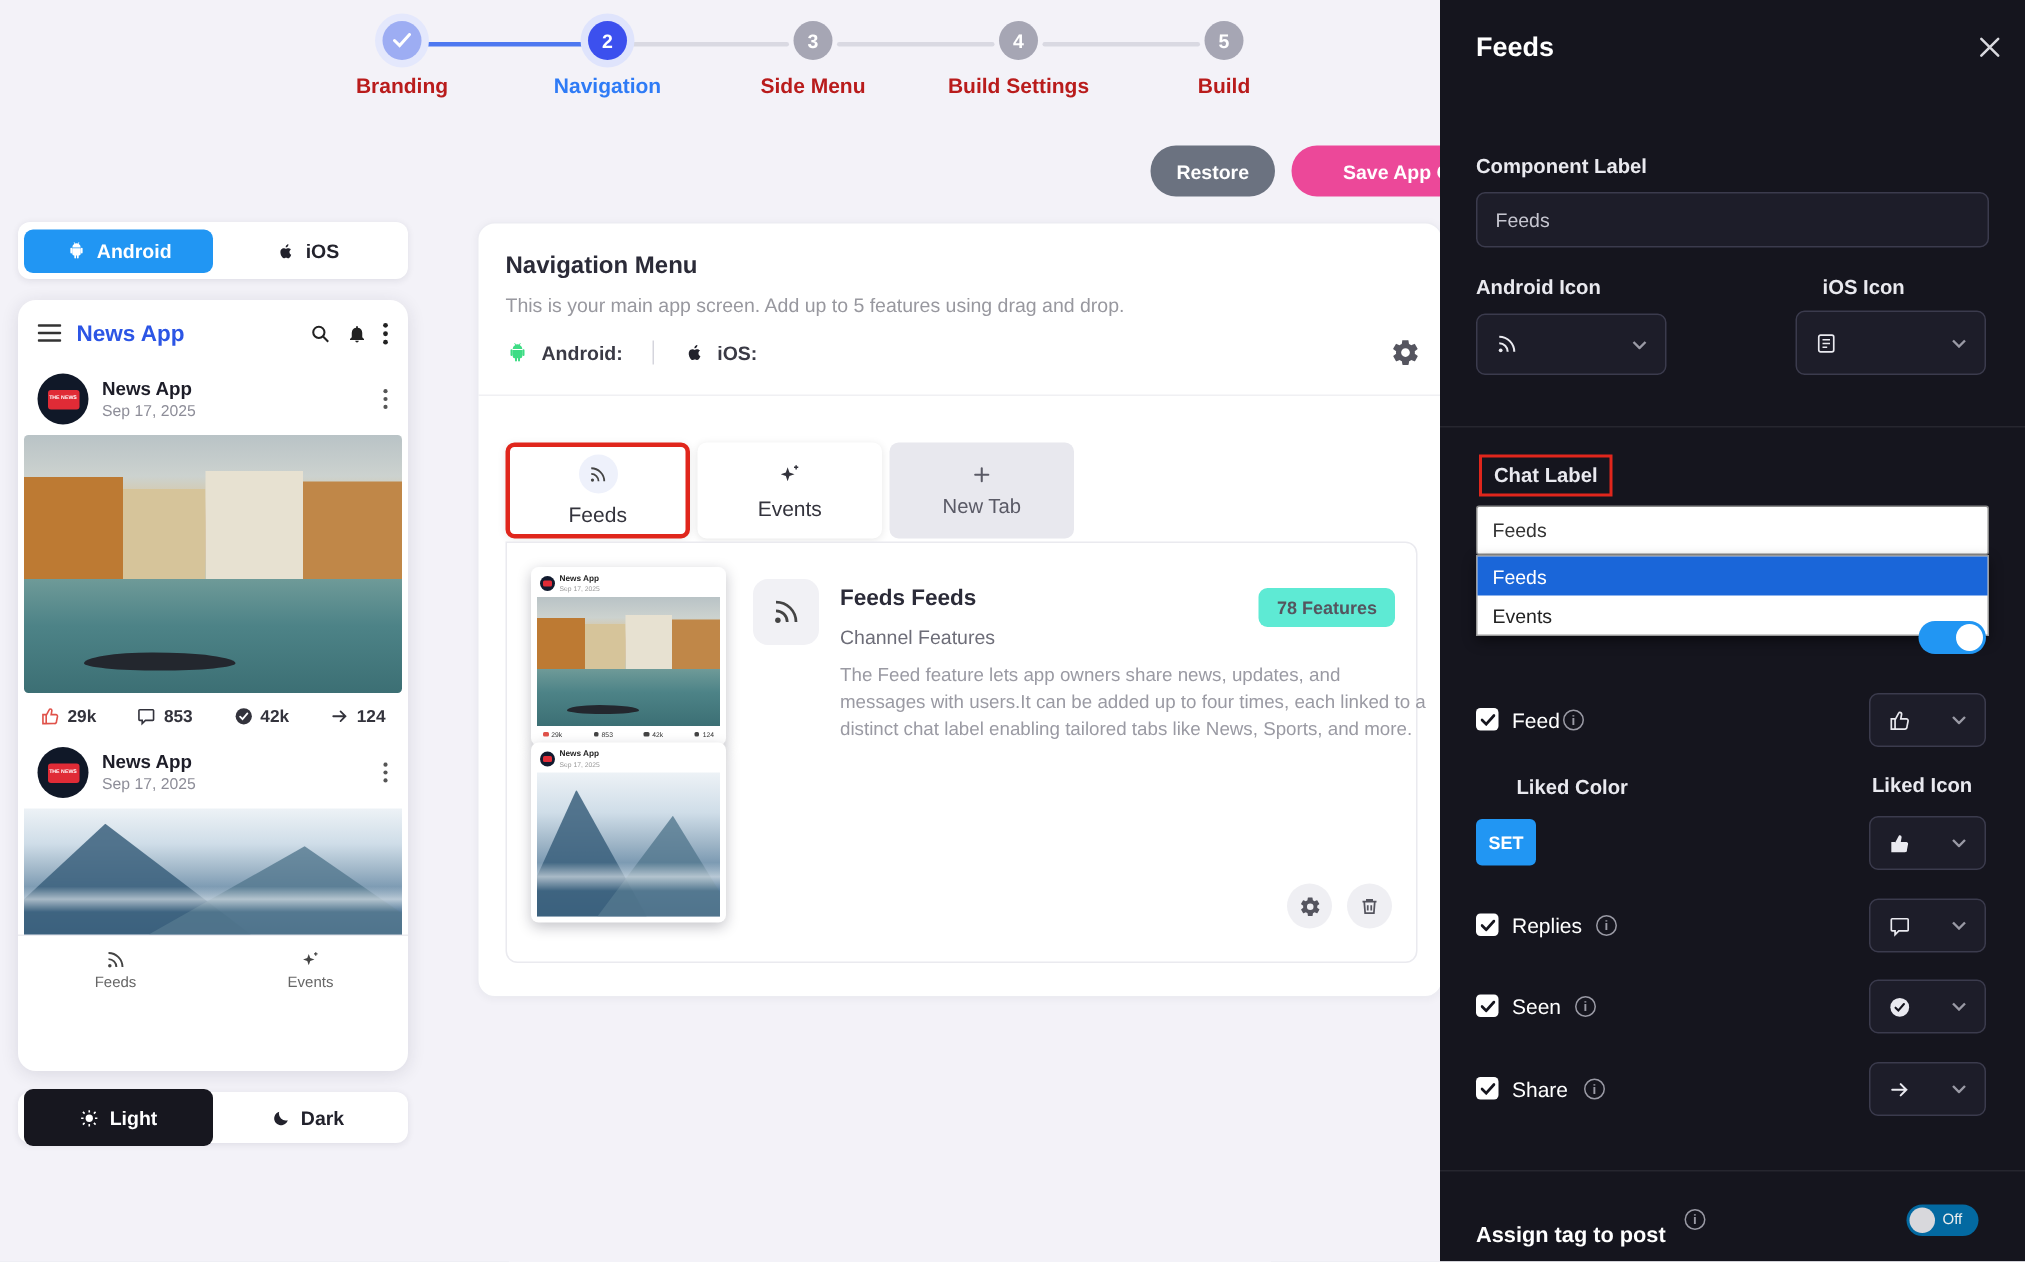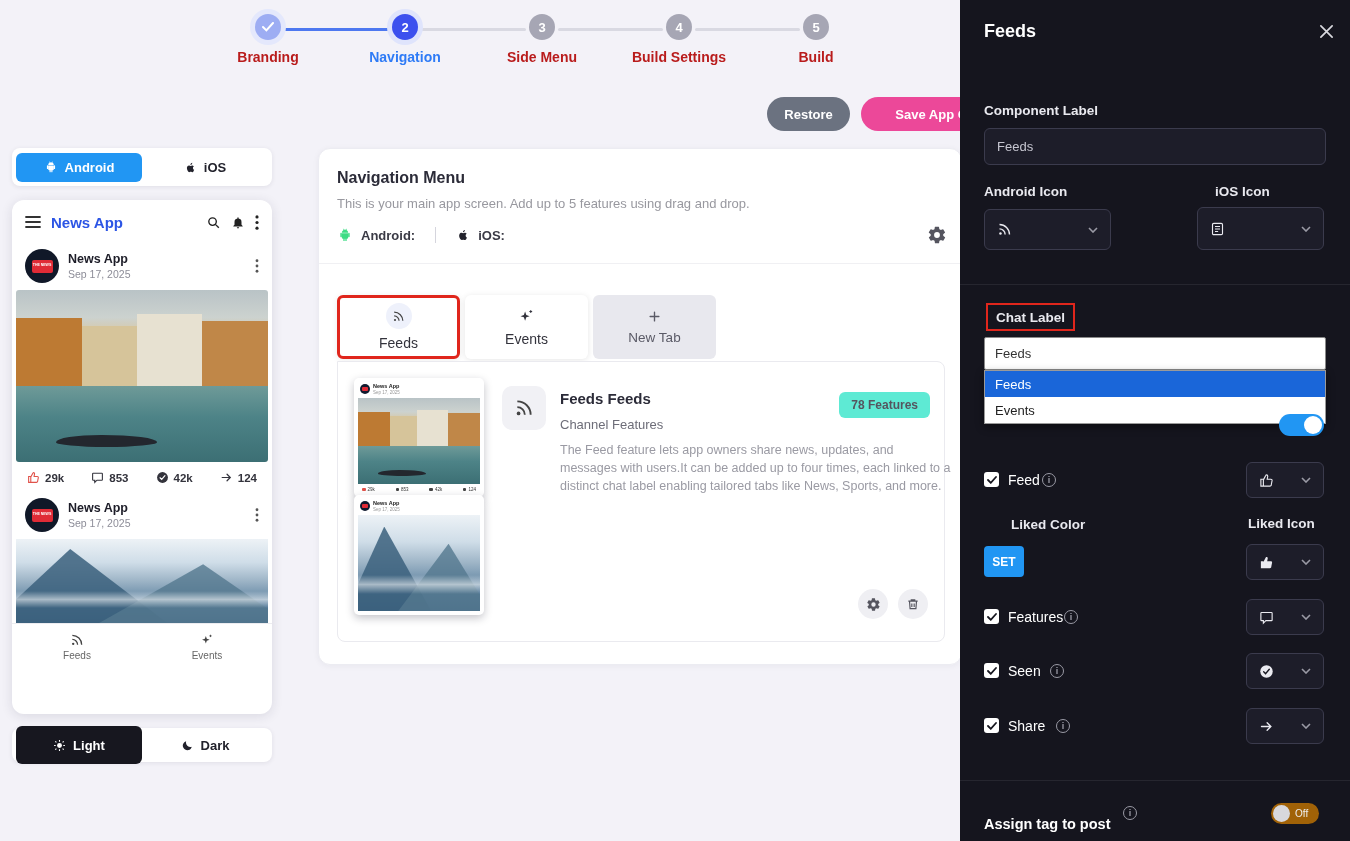--- a/index.html
+++ b/index.html
@@ -98,21 +98,21 @@
 .info{width:14px;height:14px;border:1.2px solid #9a9aa5;border-radius:50%;color:#9a9aa5;font-size:9px;display:inline-flex;align-items:center;justify-content:center;font-weight:700;cursor:pointer;font-style:normal;}
 .pdivider{position:absolute;left:0;width:390px;height:1px;background:#26262f;}
 .rowlabel{font-size:14px;color:#fff;}
 .red-box{border:2px solid #e0261c;padding:3px 8px;display:inline-block;}
 .chat-input{left:24px;top:337px;width:342px;height:33px;background:#fff;border:1px solid #8a8a8a;border-radius:2px;display:flex;align-items:center;padding:0 10px;font-size:13px;color:#333;}
 .chat-list{left:24px;top:370px;width:342px;background:#fff;border:1px solid #9a9a9a;box-shadow:0 3px 8px rgba(0,0,0,.45);z-index:6;}
 .chat-opt{height:26px;display:flex;align-items:center;padding:0 10px;font-size:13px;color:#222;cursor:pointer;}
 .chat-opt.sel{background:#1a66d9;color:#fff;}
 .toggle-on{left:319px;top:414px;width:45px;height:22px;background:#2196f3;border-radius:11px;z-index:7;cursor:pointer;}
 .toggle-on .knob{position:absolute;right:2px;top:2px;width:18px;height:18px;border-radius:50%;background:#fff;}
-.toggle-off{left:311px;top:803px;width:48px;height:21px;background:#a16207;border-radius:11px;display:flex;align-items:center;cursor:pointer;}
+.toggle-off{left:311px;top:803px;width:48px;height:21px;background:#0369a1;border-radius:11px;display:flex;align-items:center;cursor:pointer;}
 .toggle-off .knob{width:17px;height:17px;border-radius:50%;background:#d8d8dc;margin-left:2px;}
 .toggle-off .txt{font-size:10px;color:#eee;margin-left:5px;}
 .set-btn{left:24px;top:546px;width:40px;height:31px;background:#2196f3;border-radius:4px;color:#fff;font-size:12px;font-weight:700;}
 </style>
 </head>
 <body>
 
 <div class="page">
 
   <div class="abs" style="left:0;top:0;width:960px;height:80px;">
@@ -503,21 +503,21 @@
       <svg width="10" height="6" viewBox="0 0 10 6" fill="none" stroke="#9a9aa5" stroke-width="1.6">
           <path d="M1 1l4 4 4-4"></path>
         </svg>
     </div>
 
     <div class="abs chk" style="left:24px;top:609px;">
       <svg width="10" height="8" viewBox="0 0 10 8" fill="none" stroke="#15151e" stroke-width="1.8" stroke-linecap="round">
           <path d="M1 4l2.8 2.8L9 1"></path>
         </svg>
     </div>
-    <span class="abs rowlabel" style="left:48px;top:609px;">Features</span>
+    <span class="abs rowlabel" style="left:48px;top:609px;">Replies</span>
     <span class="abs info" style="left:104px;top:610px;">i</span>
     <div class="abs ddl" style="left:286px;top:599px;width:78px;height:36px;">
       <svg width="15" height="15" viewBox="0 0 24 24" fill="none" stroke="#eaeaf0" stroke-width="1.8">
           <path d="M4 4h16c.6 0 1 .4 1 1v11c0 .6-.4 1-1 1h-9l-4 4v-4H4c-.6 0-1-.4-1-1V5c0-.6.4-1 1-1z"></path>
         </svg>
       <svg width="10" height="6" viewBox="0 0 10 6" fill="none" stroke="#9a9aa5" stroke-width="1.6">
           <path d="M1 1l4 4 4-4"></path>
         </svg>
     </div>
 

